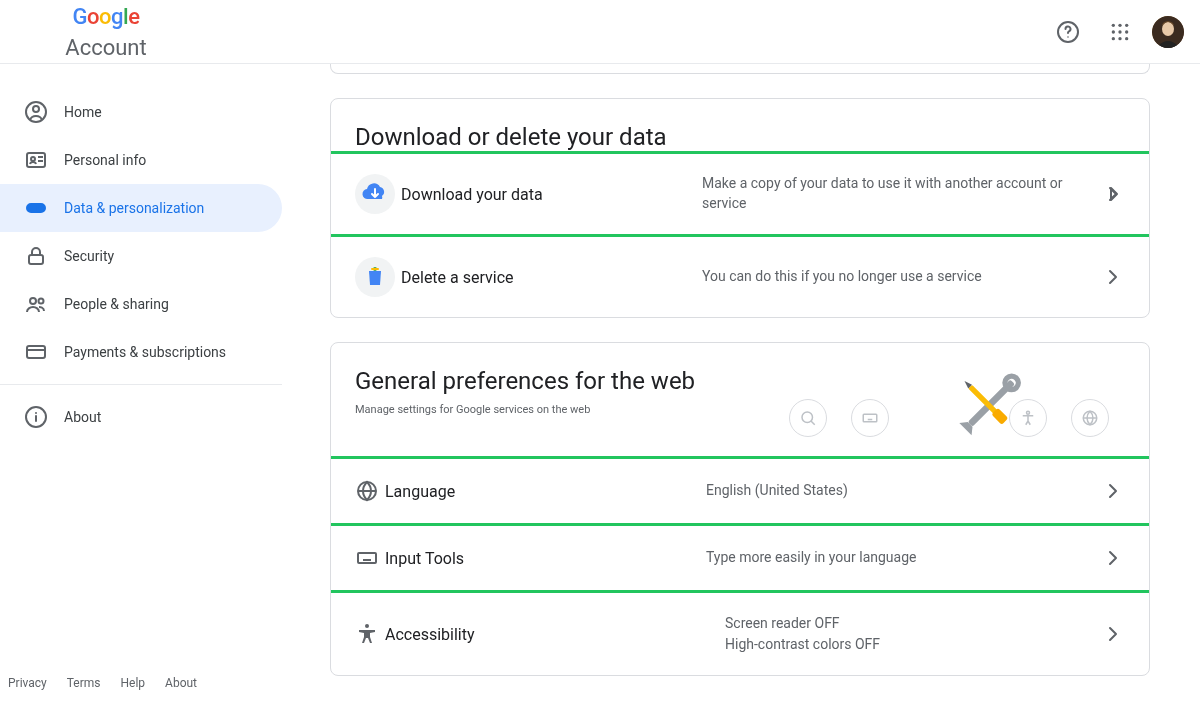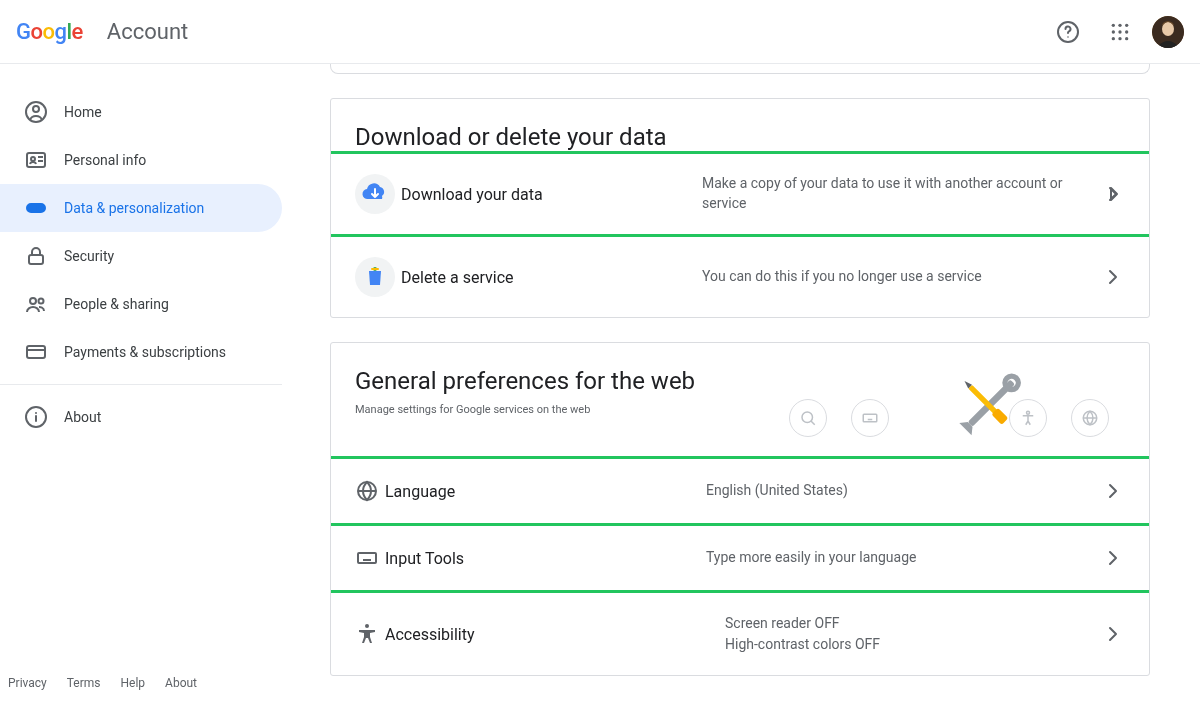--- a/index.html
+++ b/index.html
@@ -15,22 +15,23 @@
       display: flex;
       align-items: center;
       height: 64px;
       padding: 0 16px;
       border-bottom: 1px solid #e8eaed;
       gap: 24px;
     }
     .logo-area {
       display: flex;
       align-items: center;
-      gap: 24px;
+      gap: 6px;
       min-width: 180px;
+      flex-direction: column;
     }
     .google-logo {
       font-size: 22px;
       font-weight: 500;
       letter-spacing: -0.5px;
     }
     .g-b { color: #4285F4; }
     .g-r { color: #EA4335; }
     .g-y { color: #FBBC05; }
     .g-g { color: #34A853; }
@@ -132,21 +133,21 @@
       text-decoration: none;
       cursor: pointer;
     }
     .main {
       flex: 1;
       padding: 0 24px 0 48px;
       overflow-y: auto;
     }
     .card {
       border: 1px solid #dadce0;
-      border-radius: 3px;
+      border-radius: 8px;
       margin-bottom: 24px;
       background: #fff;
       max-width: 820px;
     }
     .card-stub {
       height: 10px;
       border: 1px solid #dadce0;
       border-top: none;
       border-radius: 0 0 8px 8px;
       max-width: 820px;

